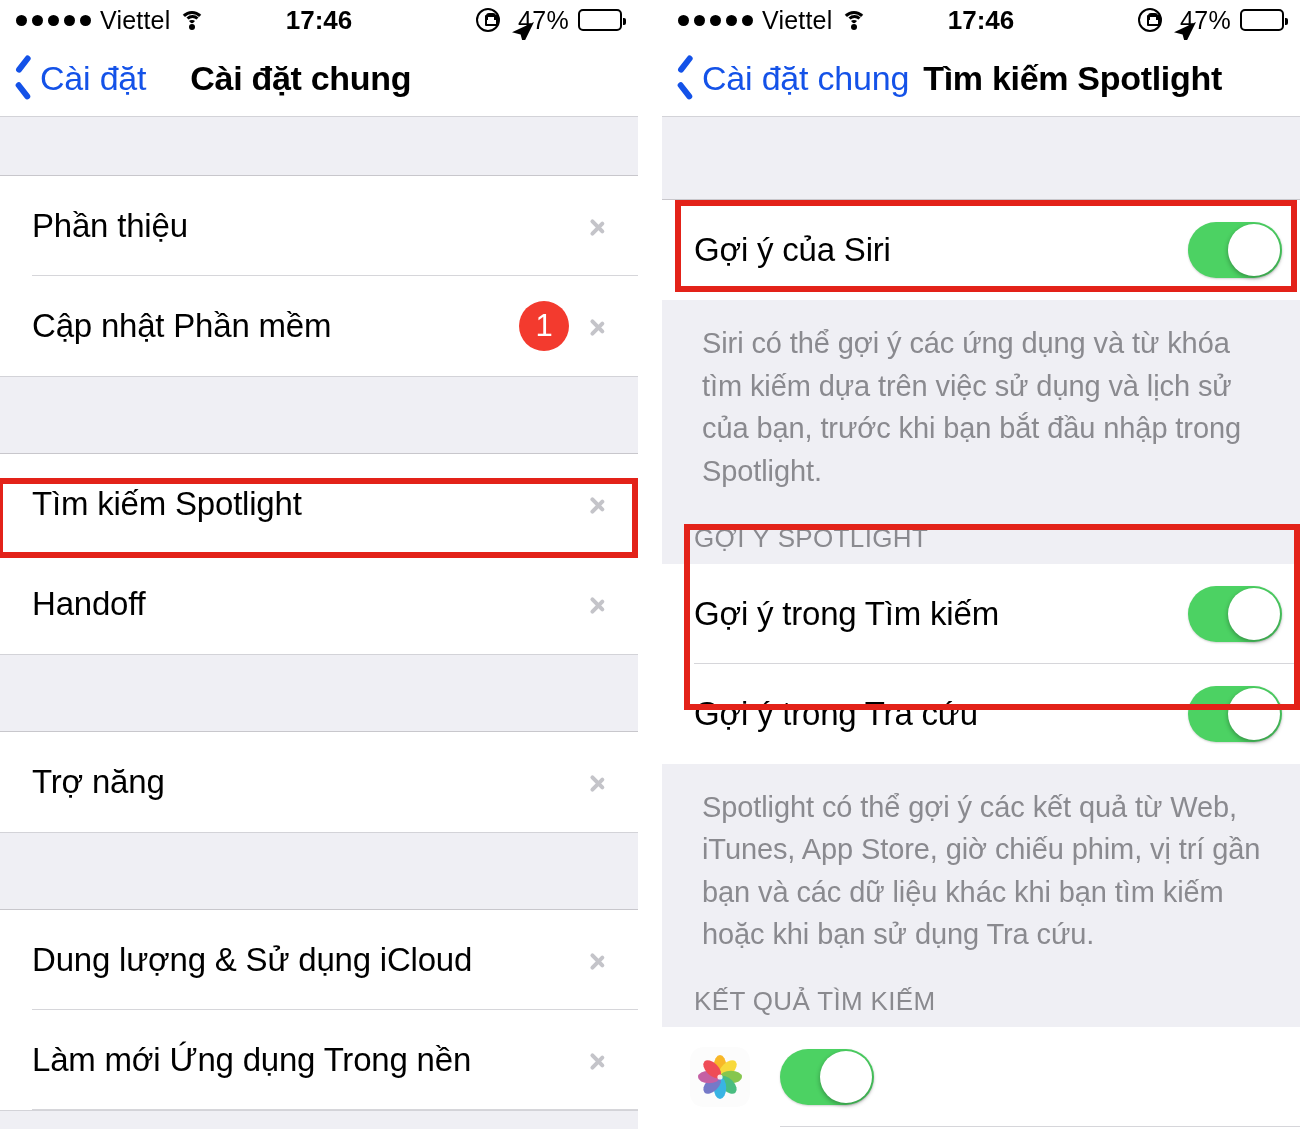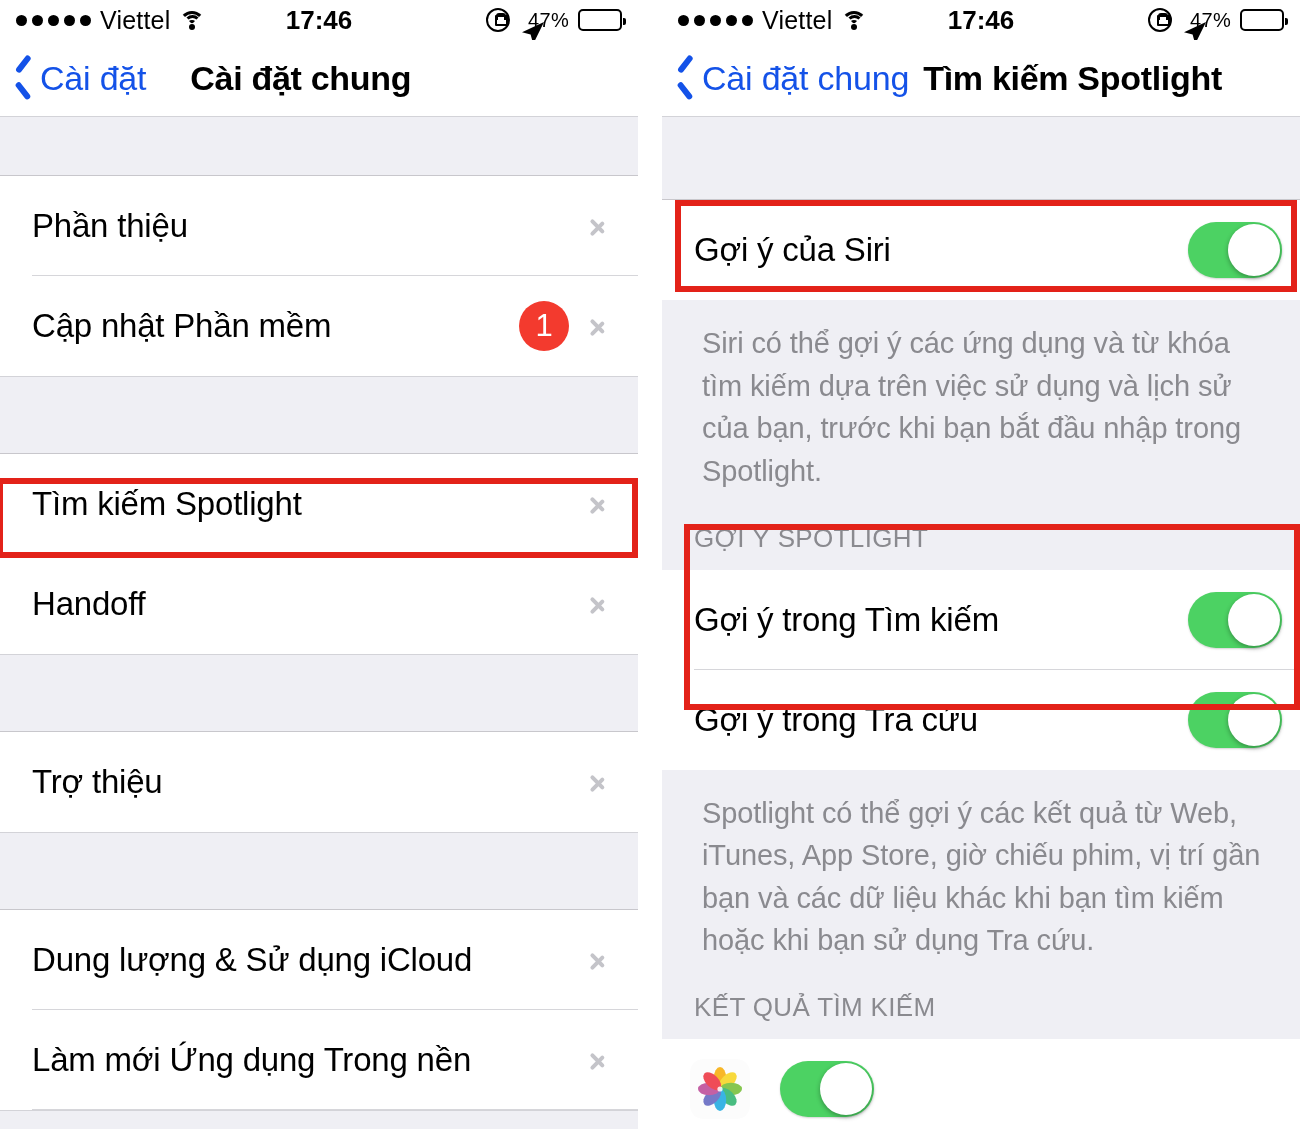--- a/index.html
+++ b/index.html
@@ -37,21 +37,21 @@
   .rot-lock::before {
     content: ""; position: absolute; left: 6.5px; top: 5px; width: 9px; height: 7px;
     border: 2px solid #000; border-radius: 1px;
   }
   .rot-lock::after {
     content: ""; position: absolute; left: 7.5px; top: 3px; width: 6px; height: 5px;
     border: 2px solid #000; border-bottom: none; border-radius: 3px 3px 0 0;
   }
   .loc-arrow { width: 0; height: 0; }
   .loc-arrow svg { display: block; }
-  .batt-pct { font-size: 20px; color: #000; letter-spacing: .3px; }
+  .batt-pct { font-size: 25px; color: #000; letter-spacing: .3px; }
   .battery { width: 44px; height: 22px; border: 2.5px solid #000; border-radius: 5px; position: relative; padding: 2px; }
   .battery::after { content:""; position:absolute; right:-6px; top:6.5px; width:3.5px; height:7px; background:#000; border-radius:0 2px 2px 0; }
   .battery .fill { height: 100%; background: #FFCC00; border-radius: 2px; }
 
   
   .navbar {
     height: 76px; background: #ffffff; display: flex; align-items: center;
     padding: 0 14px; position: relative;
   }
   .back { display: flex; align-items: flex-start; gap: 4px; cursor: pointer; }
@@ -99,21 +99,21 @@
     width: 94px; height: 56px; border-radius: 28px; background: #4CD263;
     position: relative; flex: 0 0 94px; box-shadow: 0 1px 2px rgba(0,0,0,.18);
   }
   .toggle .knob {
     position:absolute; top: 2px; right: 2px; width: 52px; height: 52px; border-radius: 50%;
     background: #fff; box-shadow: 0 2px 5px rgba(0,0,0,.32);
   }
 
   
   .sect-head {
-    background: #EFEFF4; padding: 22px 32px 16px 32px;
+    background: #EFEFF4; padding: 22px 32px 10px 32px;
     font-size: 26px; color: #8A8A8F; letter-spacing: .35px;
   }
   .sect-foot {
     background: #EFEFF4; padding: 22px 34px 8px 32px;
     font-size: 29px; color: #8A8A8F; line-height: 1.47; letter-spacing: -.1px; margin-left: 8px;
   }
 
   
   .hl { position: absolute; border: 6px solid #E32219; pointer-events: none; z-index: 40; }
 
@@ -197,21 +197,21 @@
           <span class="row-label">Handoff</span>
           <span class="chev"></span>
 
         </div>
       </div>
 
       <div class="gapblock" style="height:78px"></div>
 
       <div class="group">
         <div class="row">
-          <span class="row-label">Trợ thiệu</span>
+          <span class="row-label">Trợ năng</span>
           <span class="chev"></span>
 
         </div>
       </div>
 
       <div class="gapblock" style="height:78px"></div>
 
       <div class="group">
         <div class="row">
           <span class="row-label">Dung lượng &amp; Sử dụng iCloud</span>

